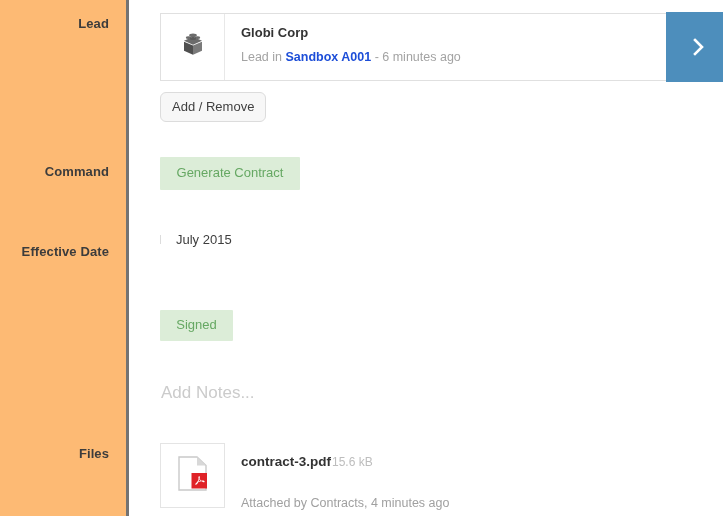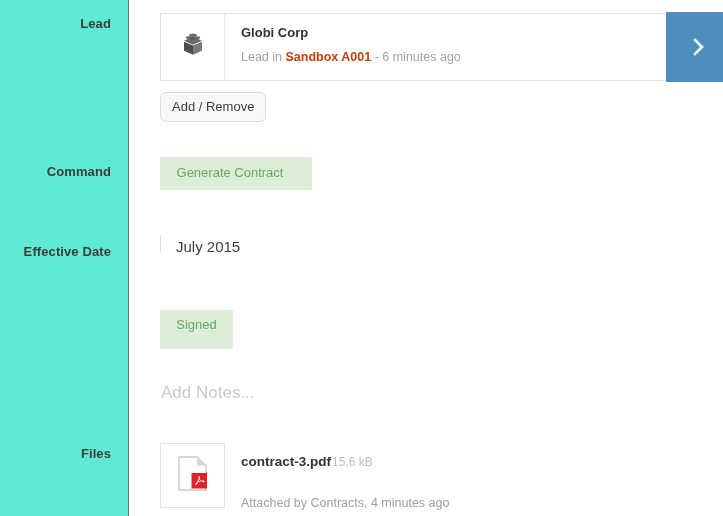--- a/index.html
+++ b/index.html
@@ -14,22 +14,22 @@
     overflow: hidden;
     position: relative;
   }
 
   
   #label-gutter {
     position: absolute;
     left: 0; top: 0;
     width: 129px;
     height: 516px;
-    background: #5eead4;
-    border-right: 1px solid #737373;
+    background: #fdba74;
+    border-right: 3px solid #737373;
     box-sizing: border-box;
   }
 
   .row-label {
     position: absolute;
     right: 17px;
     width: 110px;
     text-align: right;
     font-size: 13px;
     font-weight: bold;
@@ -77,21 +77,21 @@
     font-weight: bold;
     color: #333333;
     line-height: 16px;
   }
   #lead-sub {
     font-size: 12.5px;
     color: #a3a3a3;
     line-height: 16px;
     margin-top: 8px;
   }
-  #lead-sub b { color: #c2410c; font-weight: bold; }
+  #lead-sub b { color: #1d4ed8; font-weight: bold; }
   #lead-next {
     position: absolute;
     left: 536px;
     top: 12px;
     width: 64px;
     height: 70px;
     background: #4d8ebc;
     display: flex;
     align-items: center;
     justify-content: center;
@@ -116,22 +116,22 @@
   .chip-green {
     position: absolute;
     background: #dcedd8;
     color: #66a863;
     font-size: 13px;
     line-height: 16px;
     text-align: center;
     cursor: pointer;
     border-radius: 1px;
   }
-  #cmd-generate { left: 30px; top: 157px; width: 140px; padding: 8px 12px 9px 0; }
-  #status-chip  { left: 30px; top: 310px; width: 73px; padding: 7px 0 16px 0; cursor: default;}
+  #cmd-generate { left: 30px; top: 157px; width: 140px; padding: 8px 0 9px 0; }
+  #status-chip  { left: 30px; top: 310px; width: 73px; padding: 7px 0 8px 0; cursor: default;}
 
   
   #date-widget {
     position: absolute;
     left: 30px;
     top: 232px;
     display: flex;
     align-items: stretch;
   }
   #date-daybox {
@@ -149,25 +149,25 @@
     color: #444444;
     line-height: 23px;
     margin-top: -1px;
   }
   #date-sep {
     width: 1px;
     background: #dcdcdc;
     margin: 3px 0 3px 0;
   }
   #date-monthyear {
-    font-size: 15px;
+    font-size: 13px;
     color: #3d3d3d;
     padding-left: 15px;
     align-self: center;
-    margin-top: 6px;
+    margin-top: 0;
   }
 
   
   #notes-placeholder {
     position: absolute;
     left: 31px;
     top: 385px;
     font-size: 17px;
     color: #cbcbcb;
     line-height: 16px;

